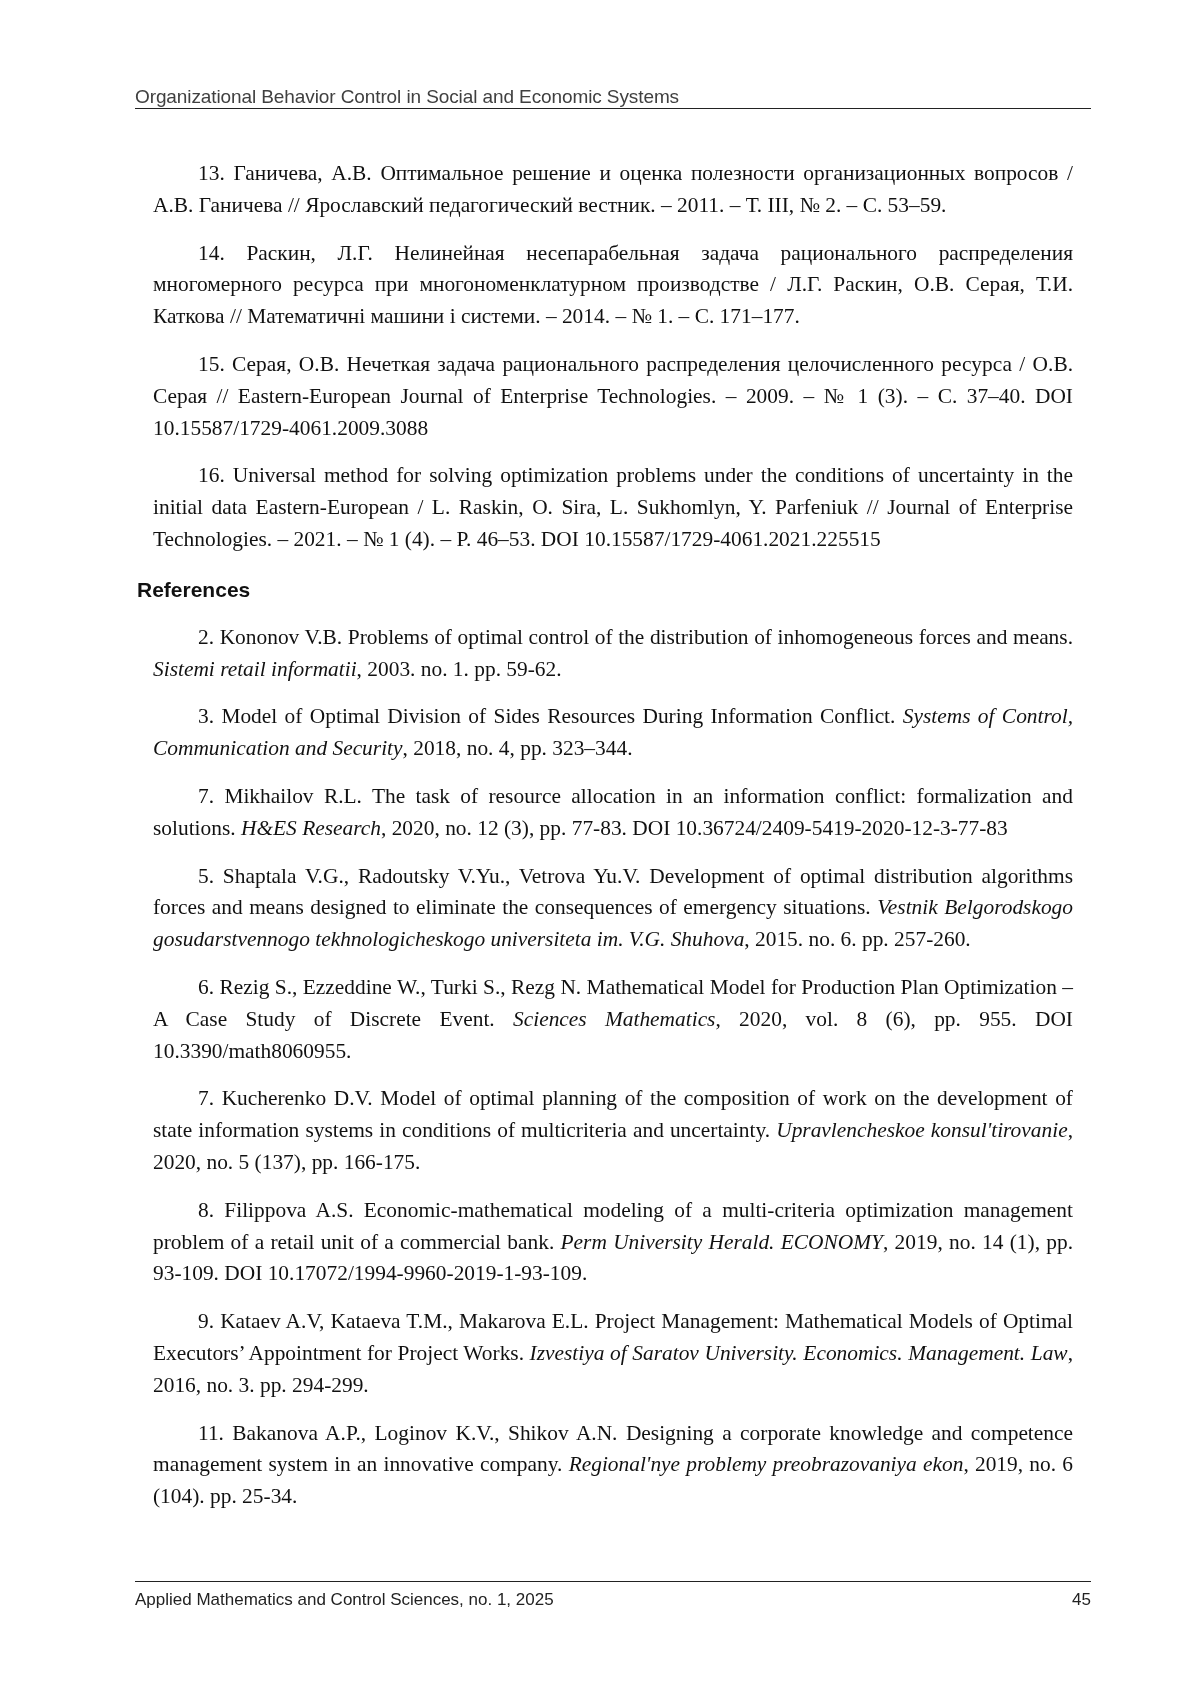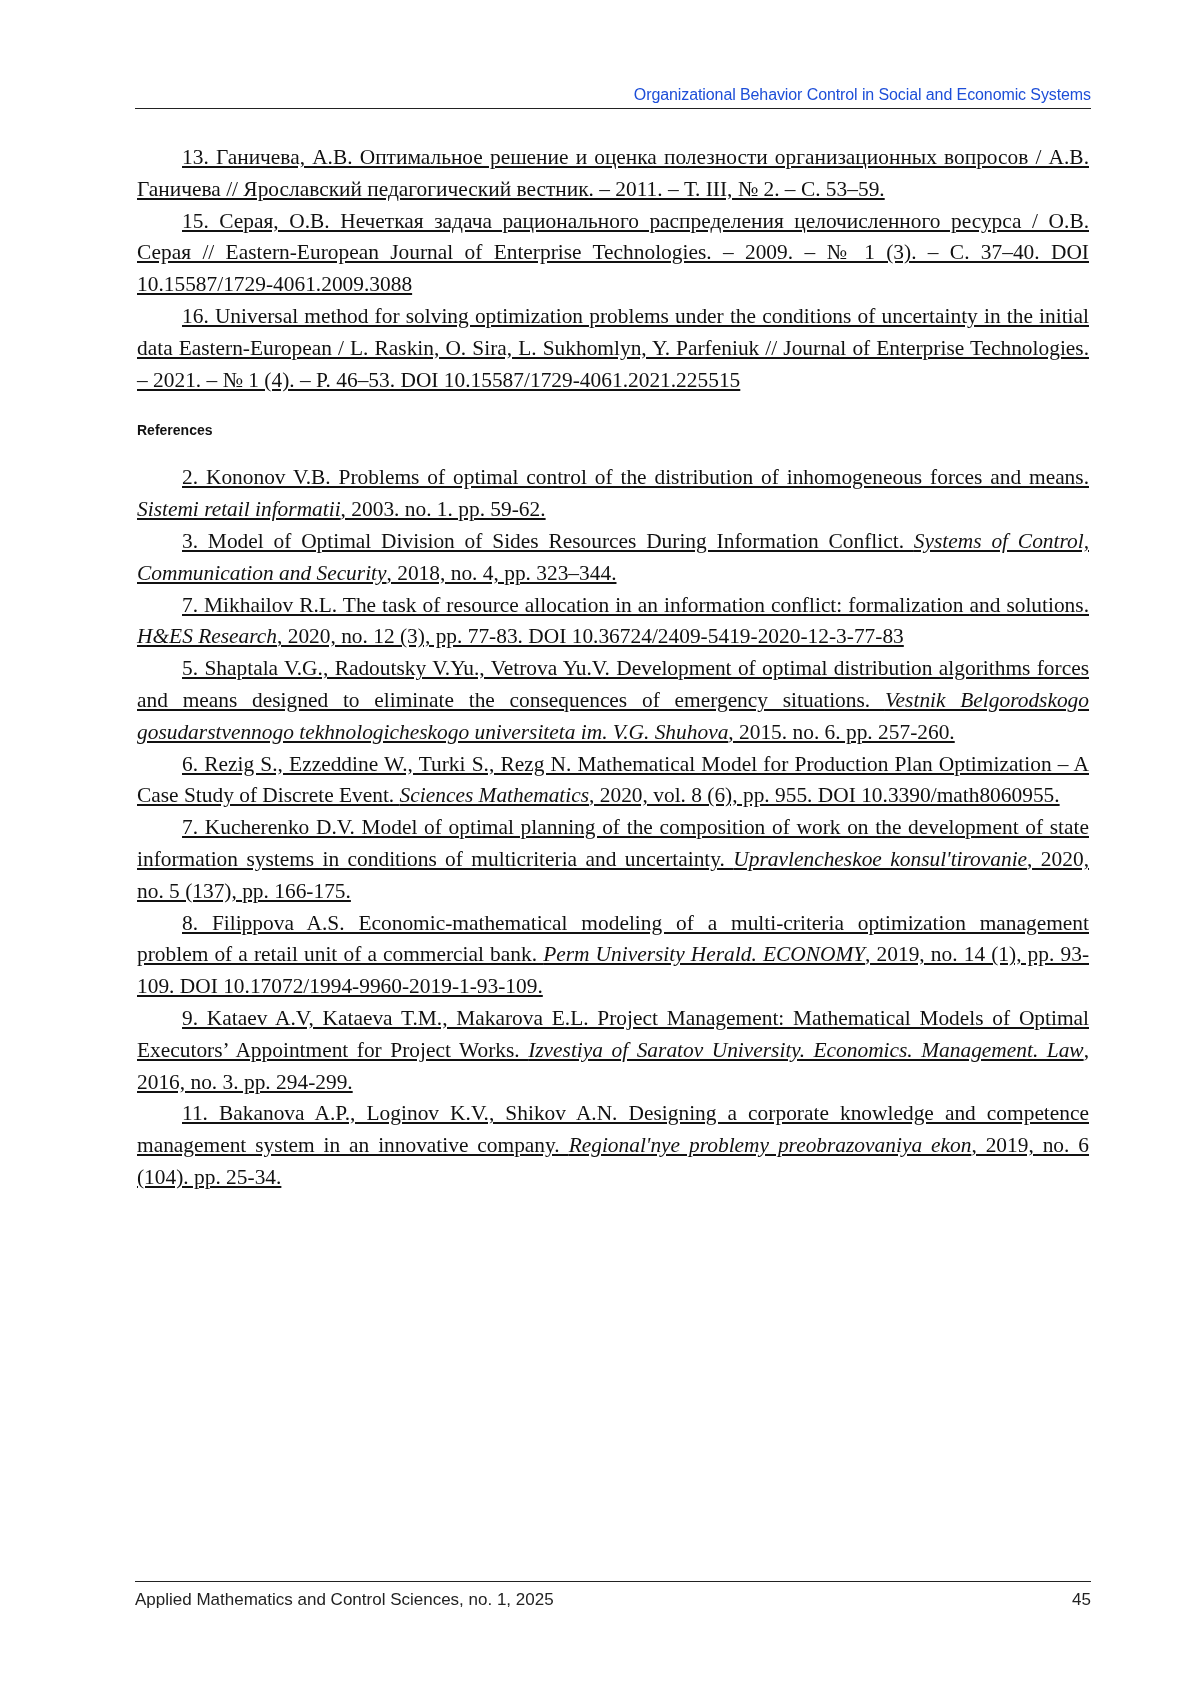--- a/index.html
+++ b/index.html
@@ -1,36 +1,36 @@
 <!DOCTYPE html>
 <html><head>
   <meta charset="utf-8">
   <style>
     html, body { margin: 0; padding: 0; background: #ffffff; }
     body { width: 1200px; height: 1698px; position: relative; overflow: hidden; }
     .page { position: absolute; left: 0; top: 0; width: 1200px; height: 1698px; background: #fff; }
     .running-head {
       position: absolute; left: 135px; top: 86px; width: 956px;
-      text-align: right; font-family: "Liberation Sans", sans-serif;
-      font-size: 16px; color: #1d4ed8; letter-spacing: -0.1px;
+      text-align: left; font-family: "Liberation Sans", sans-serif;
+      font-size: 19px; color: #404040; letter-spacing: -0.1px;
     }
     .head-rule {
       position: absolute; left: 135px; top: 108px; width: 956px; height: 0;
       border-top: 1.5px solid #222;
     }
     .body {
       position: absolute; left: 137px; top: 142px; width: 952px;
       font-family: "Liberation Serif", serif; font-size: 21.4px;
       line-height: 31.8px; color: #111; text-align: justify;
     }
-    .ref { margin: 0; text-indent: 45px; text-decoration: underline; }
+    .ref { margin: 16px; text-indent: 45px; }
     .ref i { font-style: italic; }
     .section-title {
       font-family: "Liberation Sans", sans-serif; font-weight: bold;
-      font-size: 14px; margin: 18px 0 16px 0; line-height: 32px; color: #111;
+      font-size: 21px; margin: 18px 0 16px 0; line-height: 32px; color: #111;
     }
     .foot-rule {
       position: absolute; left: 135px; top: 1581px; width: 956px; height: 0;
       border-top: 1.5px solid #222;
     }
     .footer {
       position: absolute; left: 135px; top: 1590px; width: 956px;
       font-family: "Liberation Sans", sans-serif; font-size: 17px; color: #222;
     }
     .footer .journal { position: absolute; left: 0; width: 100%; }
@@ -39,20 +39,21 @@
 </head>
 <body>
 
 <div class="page">
   <div class="running-head">Organizational Behavior Control in Social and Economic Systems</div>
   <div class="head-rule"></div>
 
   <div class="body">
     <div>
       <p class="ref">13. Ганичева, А.В. Оптимальное решение и оценка полезности организационных вопросов / А.В. Ганичева // Ярославский педагогический вестник. – 2011. – Т. III, № 2. – С. 53–59.</p>
+      <p class="ref">14. Раскин, Л.Г. Нелинейная несепарабельная задача рационального распределения многомерного ресурса при многономенклатурном производстве / Л.Г. Раскин, О.В. Серая, Т.И. Каткова // Математичні машини і системи. – 2014. – № 1. – С. 171–177.</p>
       <p class="ref">15. Серая, О.В. Нечеткая задача рационального распределения целочисленного ресурса / О.В. Серая // Eastern-European Journal of Enterprise Technologies. – 2009. – № 1 (3). – С. 37–40. DOI 10.15587/1729-4061.2009.3088</p>
       <p class="ref">16. Universal method for solving optimization problems under the conditions of uncertainty in the initial data Eastern-European / L. Raskin, O. Sira, L. Sukhomlyn, Y. Parfeniuk // Journal of Enterprise Technologies. – 2021. – № 1 (4). – P. 46–53. DOI 10.15587/1729-4061.2021.225515</p>
     </div>
 
     <div class="section-title">References</div>
 
     <div>
       <p class="ref"><span>2. Kononov V.B. Problems of optimal control of the distribution of inhomogeneous forces and means. </span><i>Sistemi retail informatii</i><span>, 2003. no. 1. pp. 59-62.</span></p>
       <p class="ref"><span>3. Model of Optimal Division of Sides Resources During Information Conflict. </span><i>Systems of Control, Communication and Security</i><span>, 2018, no. 4, pp. 323–344.</span></p>
       <p class="ref"><span>7. Mikhailov R.L. The task of resource allocation in an information conflict: formalization and solutions. </span><i>H&amp;ES Research</i><span>, 2020, no. 12 (3), pp. 77-83. DOI 10.36724/2409-5419-2020-12-3-77-83</span></p>

